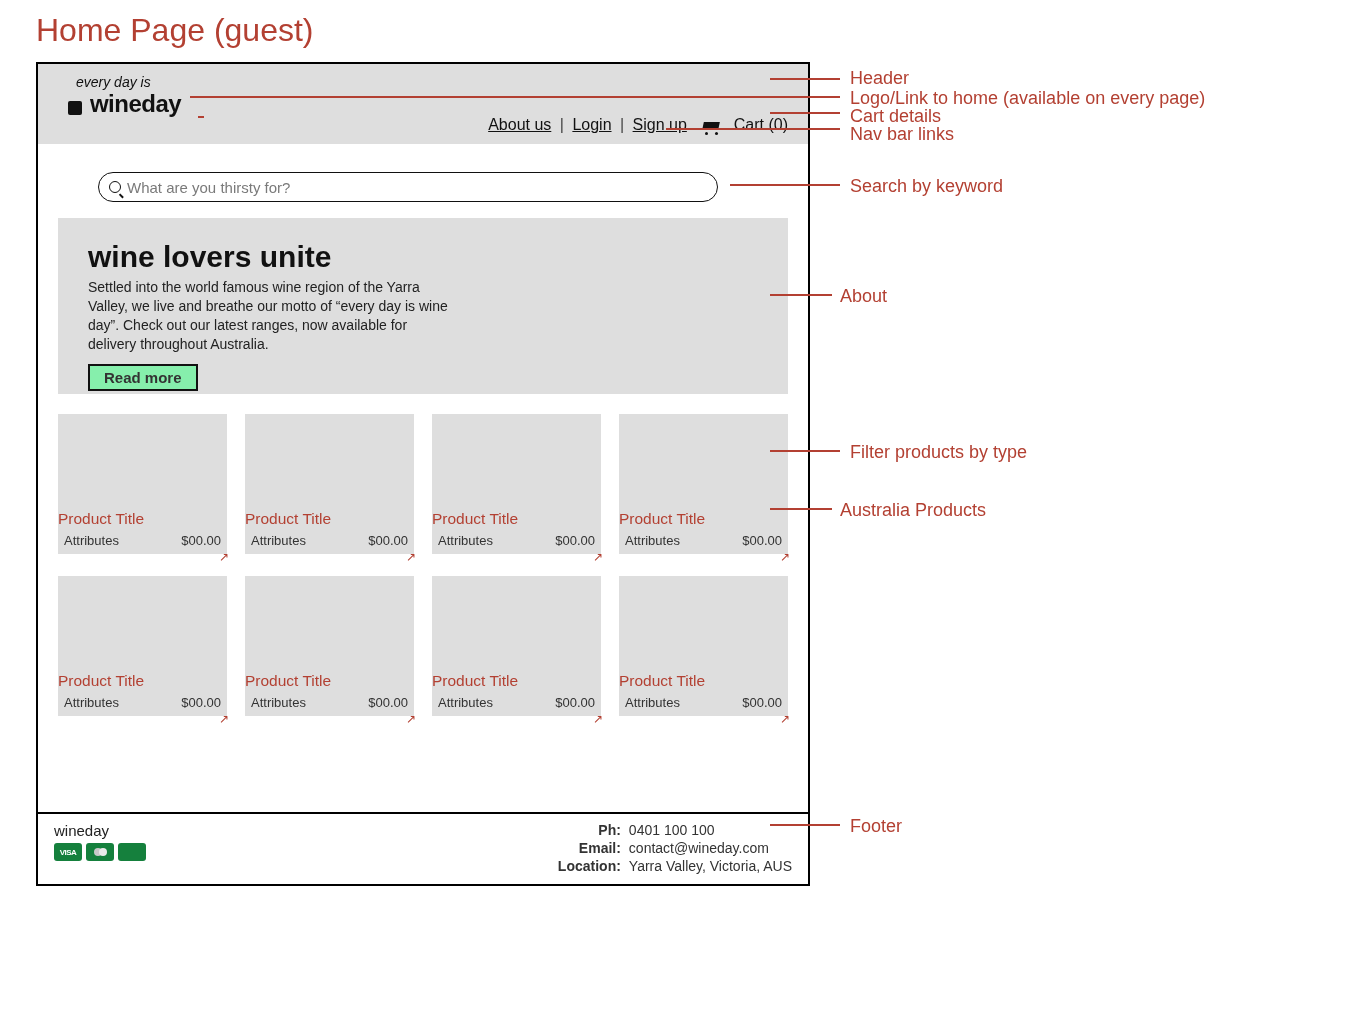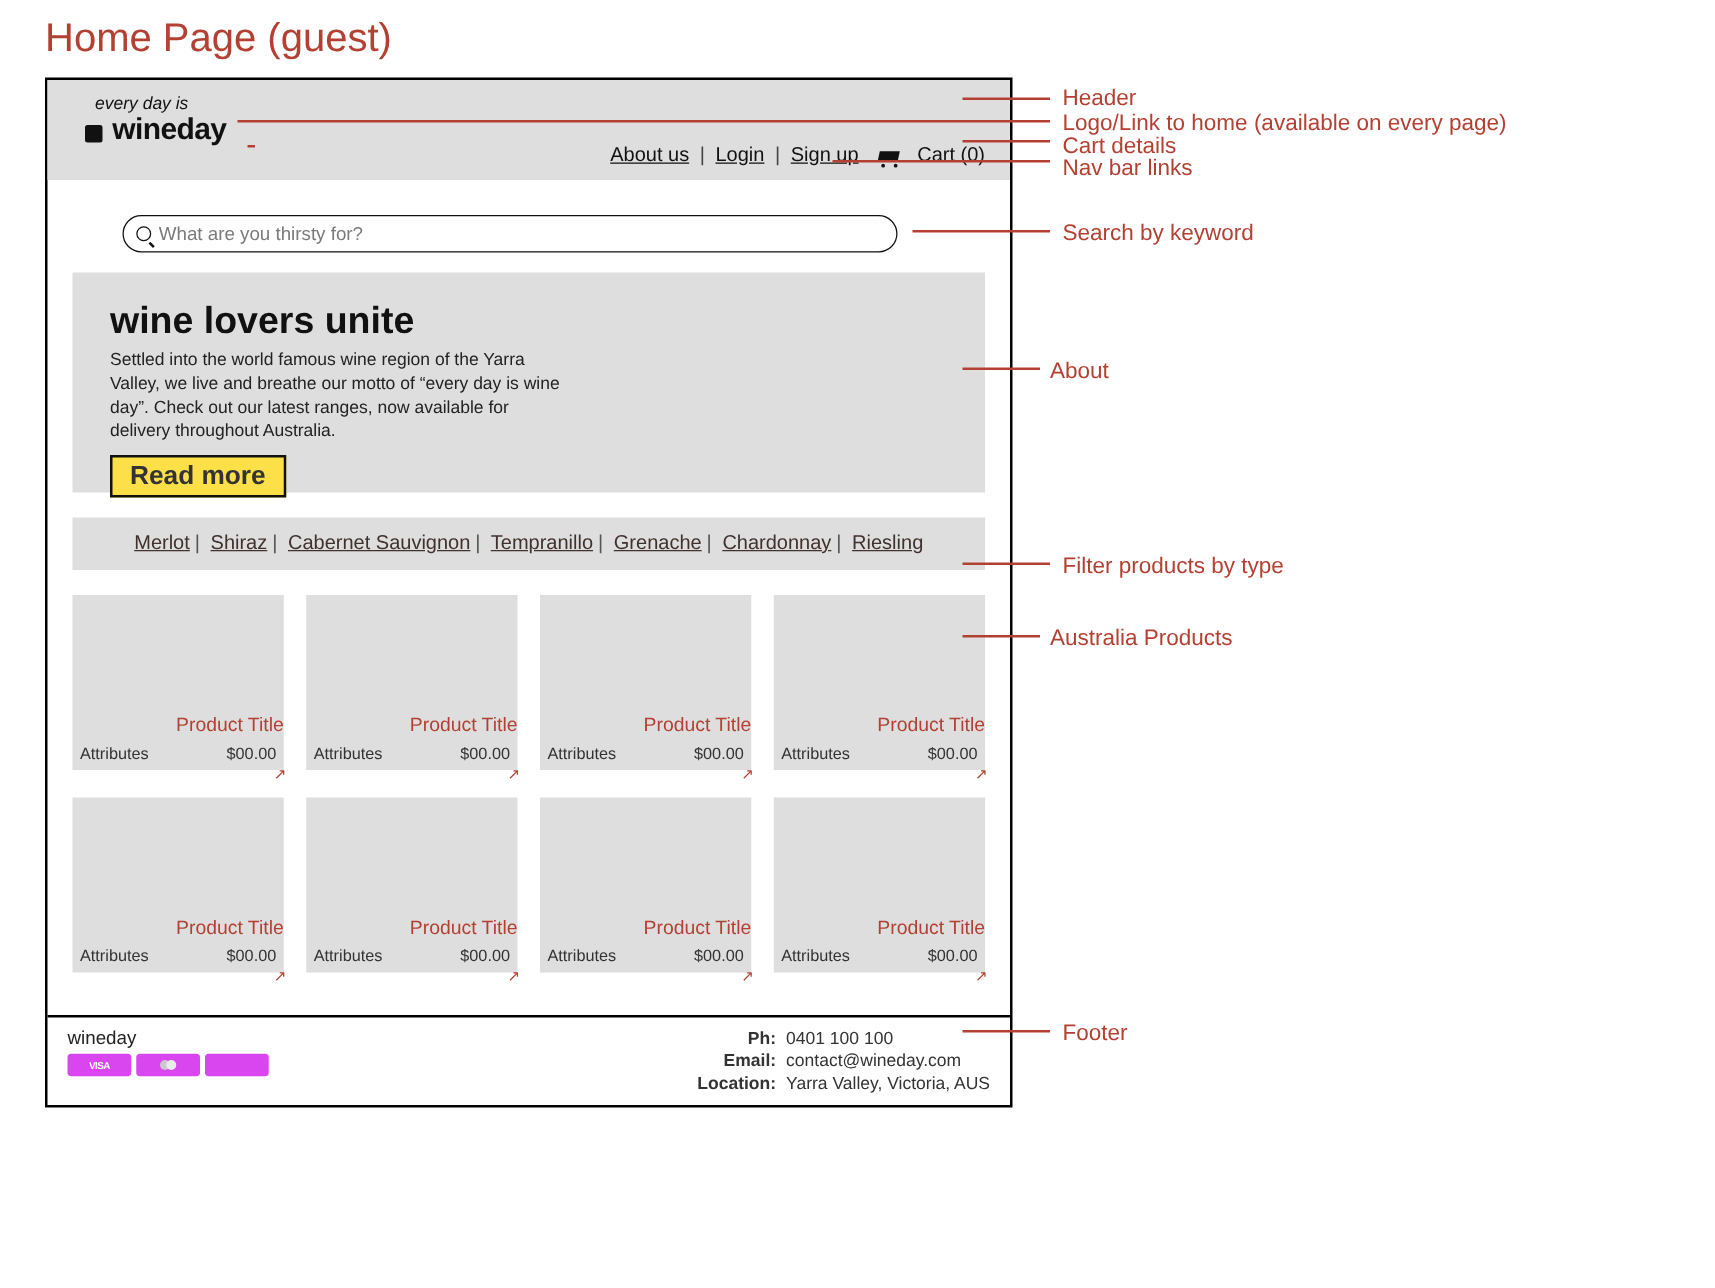--- a/index.html
+++ b/index.html
@@ -93,24 +93,24 @@
     background: #dedede;
     padding: 22px 30px 30px 30px;
     height: 176px;
   }
   .hero h1 { font-size: 30px; font-weight: 800; color:#111; margin-bottom: 4px; }
   .hero p { font-size: 14px; line-height: 1.35; color:#222; max-width: 370px; }
   .readmore {
     margin-top: 10px;
     display: inline-block;
     border: 2px solid #111;
-    background: #fde047;
+    background: #86efac;
     padding: 3px 14px;
     font-weight: 700;
-    font-size: 21px;
+    font-size: 15px;
     cursor: pointer;
   }
   
   .filters {
     margin: 0 20px 20px 20px;
     background: #dedede;
     text-align: center;
     padding: 12px 8px;
     font-size: 16px;
   }
@@ -124,21 +124,21 @@
     gap: 22px 18px;
   }
   .product {
     background: #dedede;
     height: 140px;
     position: relative;
     cursor: pointer;
   }
   .product-title {
     position: absolute; bottom: 26px; left:0; right:0;
-    text-align:right;
+    text-align:left;
     color: #b34032; font-size: 15.5px;
   }
   .product-bottom {
     position:absolute; bottom:6px; left:6px; right:6px;
     display:flex; justify-content:space-between;
     font-size:13px; color:#333;gap:32px;
   }
   .corner-arrow {
     position:absolute; right:-2px; bottom:-10px;
     color:#b34032; font-size:12px;
@@ -149,21 +149,21 @@
     border-top: 2px solid #000;
     height: 72px;
     display:flex; justify-content: space-between;
     padding: 8px 16px;
     font-size: 14px;
   }
   .footer-left { }
   .brand-small { font-size: 15px; color:#222; margin-bottom: 4px; }
   .pay-icons { display:flex; gap:4px; }
   .pay {
-    width:51px; height:18px; background:#d946ef; border-radius:3px;
+    width:28px; height:18px; background:#15803d; border-radius:3px;
     color:#fff; font-size:8px; font-weight:700;
     display:flex; align-items:center; justify-content:center;
     letter-spacing: -0.5px;
   }
   .pay.mc::before {
     content:""; width:8px; height:8px; border-radius:50%;
     background:#c9c9c9; margin-right:-3px;
   }
   .pay.mc::after {
     content:""; width:8px; height:8px; border-radius:50%;
@@ -228,29 +228,20 @@
       <input type="text" placeholder="What are you thirsty for?" style="">
     </div>
   </div>
 
   <div class="hero">
     <h1>wine lovers unite</h1>
     <p>Settled into the world famous wine region of the Yarra Valley, we live and breathe our motto of “every day is wine day”. Check out our latest ranges, now available for delivery throughout Australia.</p>
     <div class="readmore">Read more</div>
   </div>
 
-  <div class="filters">
-    <a>Merlot</a><span class="sep">|</span>
-    <a>Shiraz</a><span class="sep">|</span>
-    <a>Cabernet Sauvignon</a><span class="sep">|</span>
-    <a>Tempranillo</a><span class="sep">|</span>
-    <a>Grenache</a><span class="sep">|</span>
-    <a>Chardonnay</a><span class="sep">|</span>
-    <a>Riesling</a>
-  </div>
 
   <div class="products">
 
     <div class="product">
       <div class="product-title">Product Title</div>
       <div class="product-bottom">
         <span>Attributes</span>
         <span>$00.00</span>
       </div>
       <span class="corner-arrow">↗</span>

